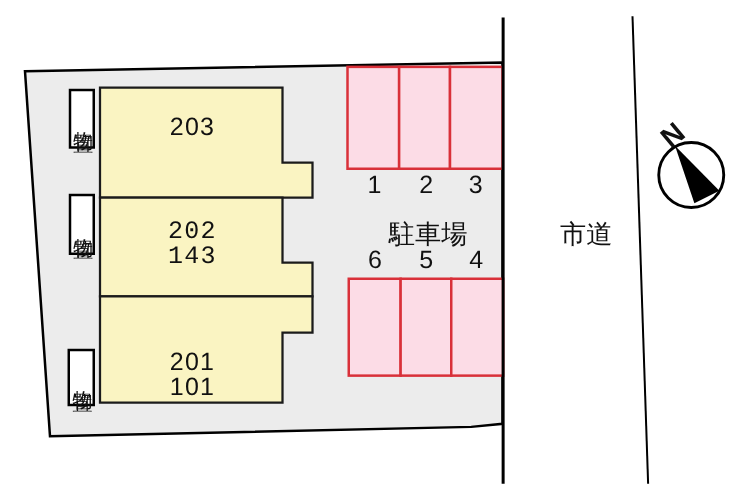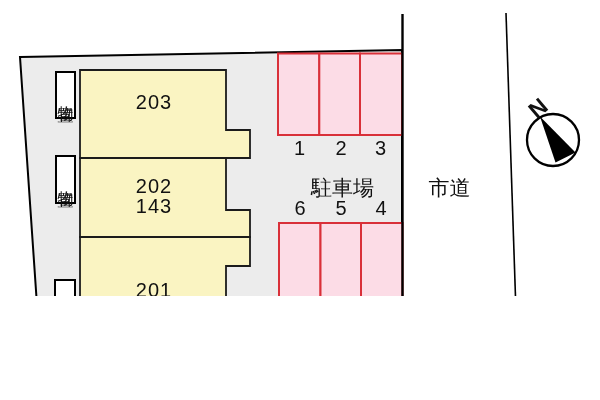--- a/index.html
+++ b/index.html
@@ -1,17 +1,17 @@
 <!DOCTYPE html>
 <html><head>
 <meta charset="utf-8">
 <style>
   html,body{margin:0;padding:0;background:#fff;}
   #stage{
-    position:relative;width:600px;height:296px;background:#ffffff;overflow:hidden;
+    position:relative;width:600px;height:400px;background:#ffffff;overflow:hidden;
     font-family:"Liberation Sans","DejaVu Sans",sans-serif;color:#111;
   }
   #shapes{position:absolute;left:0;top:0;}
   .plot{stroke:#000;stroke-width:2;stroke-linejoin:miter;}
   .bldg{stroke:#1b1b1b;stroke-width:1.8;stroke-linejoin:miter;}
   .stall{stroke:#d93039;stroke-width:2;}
   .roadline{stroke:#000;fill:none;}
   .compass-circle{fill:#ffffff;stroke:#000;stroke-width:2.3;}
   .ink{fill:#000;stroke:none;}
   .txt{position:absolute;white-space:nowrap;}
@@ -54,39 +54,40 @@
     <path class="roadline" stroke-width="2.4" d="M402.5,14 V387"></path>
     <path class="roadline" stroke-width="1.6" d="M506,13 L518.5,387"></path>
 
     <circle class="compass-circle" cx="553" cy="140" r="26"></circle>
     <polygon class="ink" points="540,116.5 555.5,162.5 575.5,152.5"></polygon>
   </svg>
 
   <div class="txt unit-label" style="top:92px;">
     <div>203</div>
   </div>
-  <div class="txt unit-label" style="top:176px;">
+  <div class="txt unit-label" style="top:176px;font-family:Liberation Mono, monospace;">
     <div>202</div>
     <div>143</div>
   </div>
   <div class="txt unit-label" style="top:280px;">
     <div>201</div>
+    <div>101</div>
   </div>
 
   <div class="storage-box" style="left:55px;top:71px;width:21px;height:48px;">物置</div>
   <div class="storage-box" style="left:55px;top:155px;width:21px;height:49px;">物置</div>
   <div class="storage-box" style="left:54px;top:279px;width:22px;height:46px;">物置</div>
 
   <div class="txt pnum" style="left:287.5px;top:138px;">1</div>
   <div class="txt pnum" style="left:329px;top:138px;">2</div>
   <div class="txt pnum" style="left:368.5px;top:138px;">3</div>
 
   <div class="txt arealabel" style="left:282px;top:177px;width:121px;">駐車場</div>
 
   <div class="txt pnum" style="left:288px;top:198px;">6</div>
   <div class="txt pnum" style="left:329px;top:198px;">5</div>
   <div class="txt pnum" style="left:369px;top:198px;">4</div>
 
-  <div class="txt arealabel" style="left:409px;top:177px;width:81px;">市道</div>
+  <div class="txt arealabel" style="left:409px;top:177px;width:81px;text-align:right;">市道</div>
 
   <div class="txt north-n">N</div>
 
 </div>
 
 </body></html>

